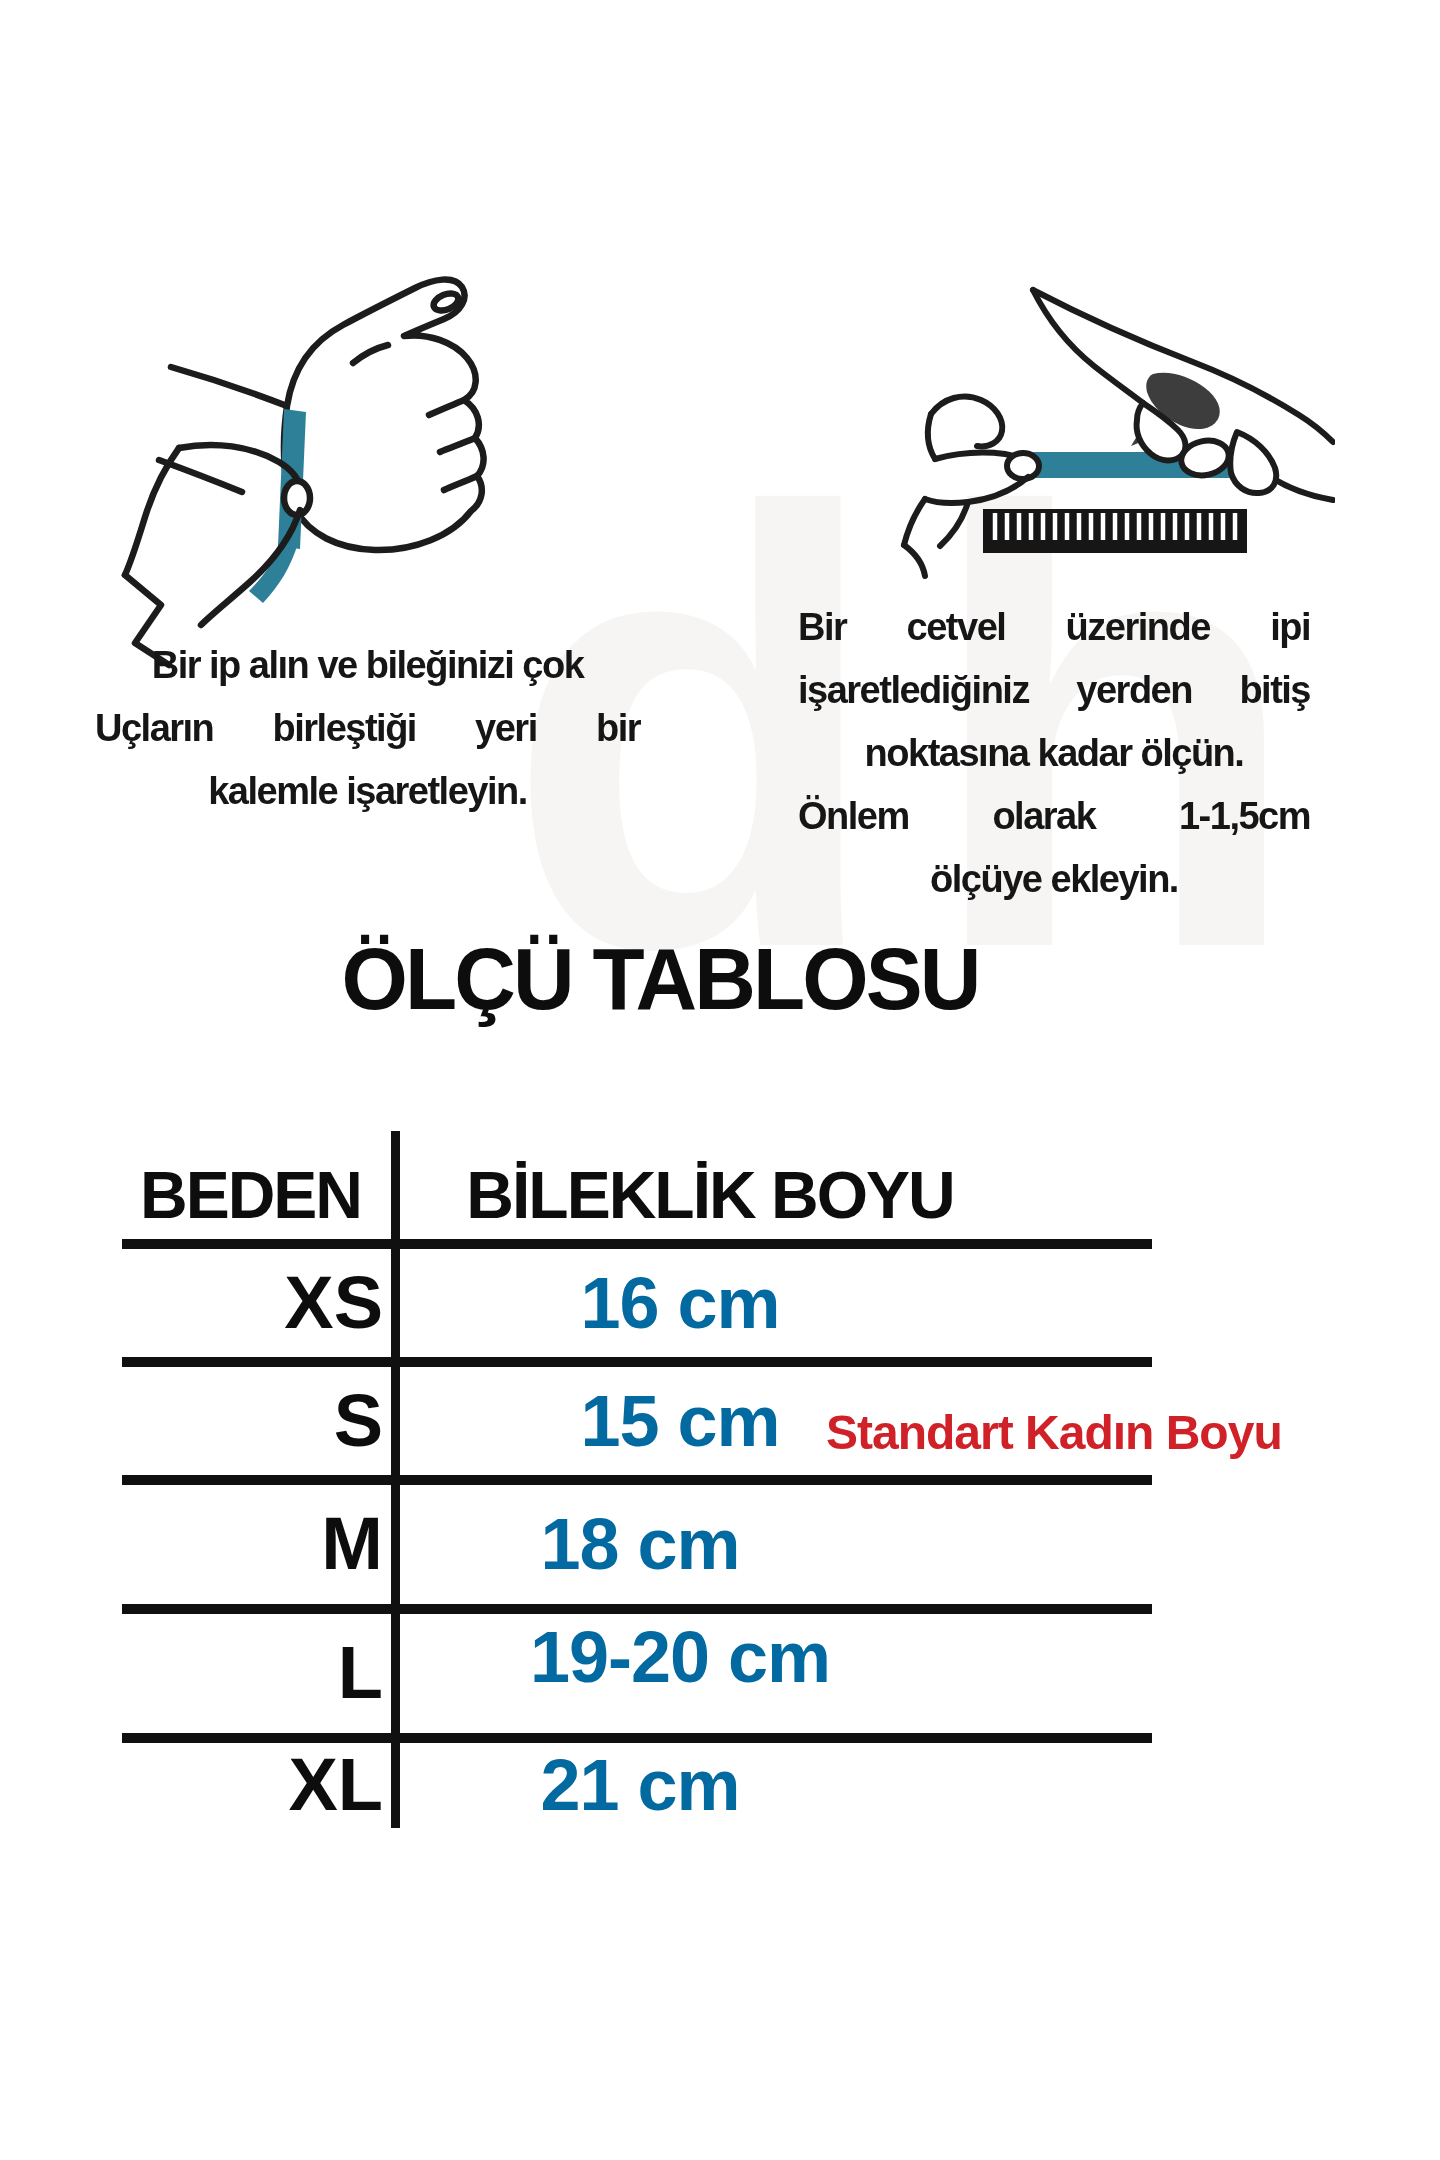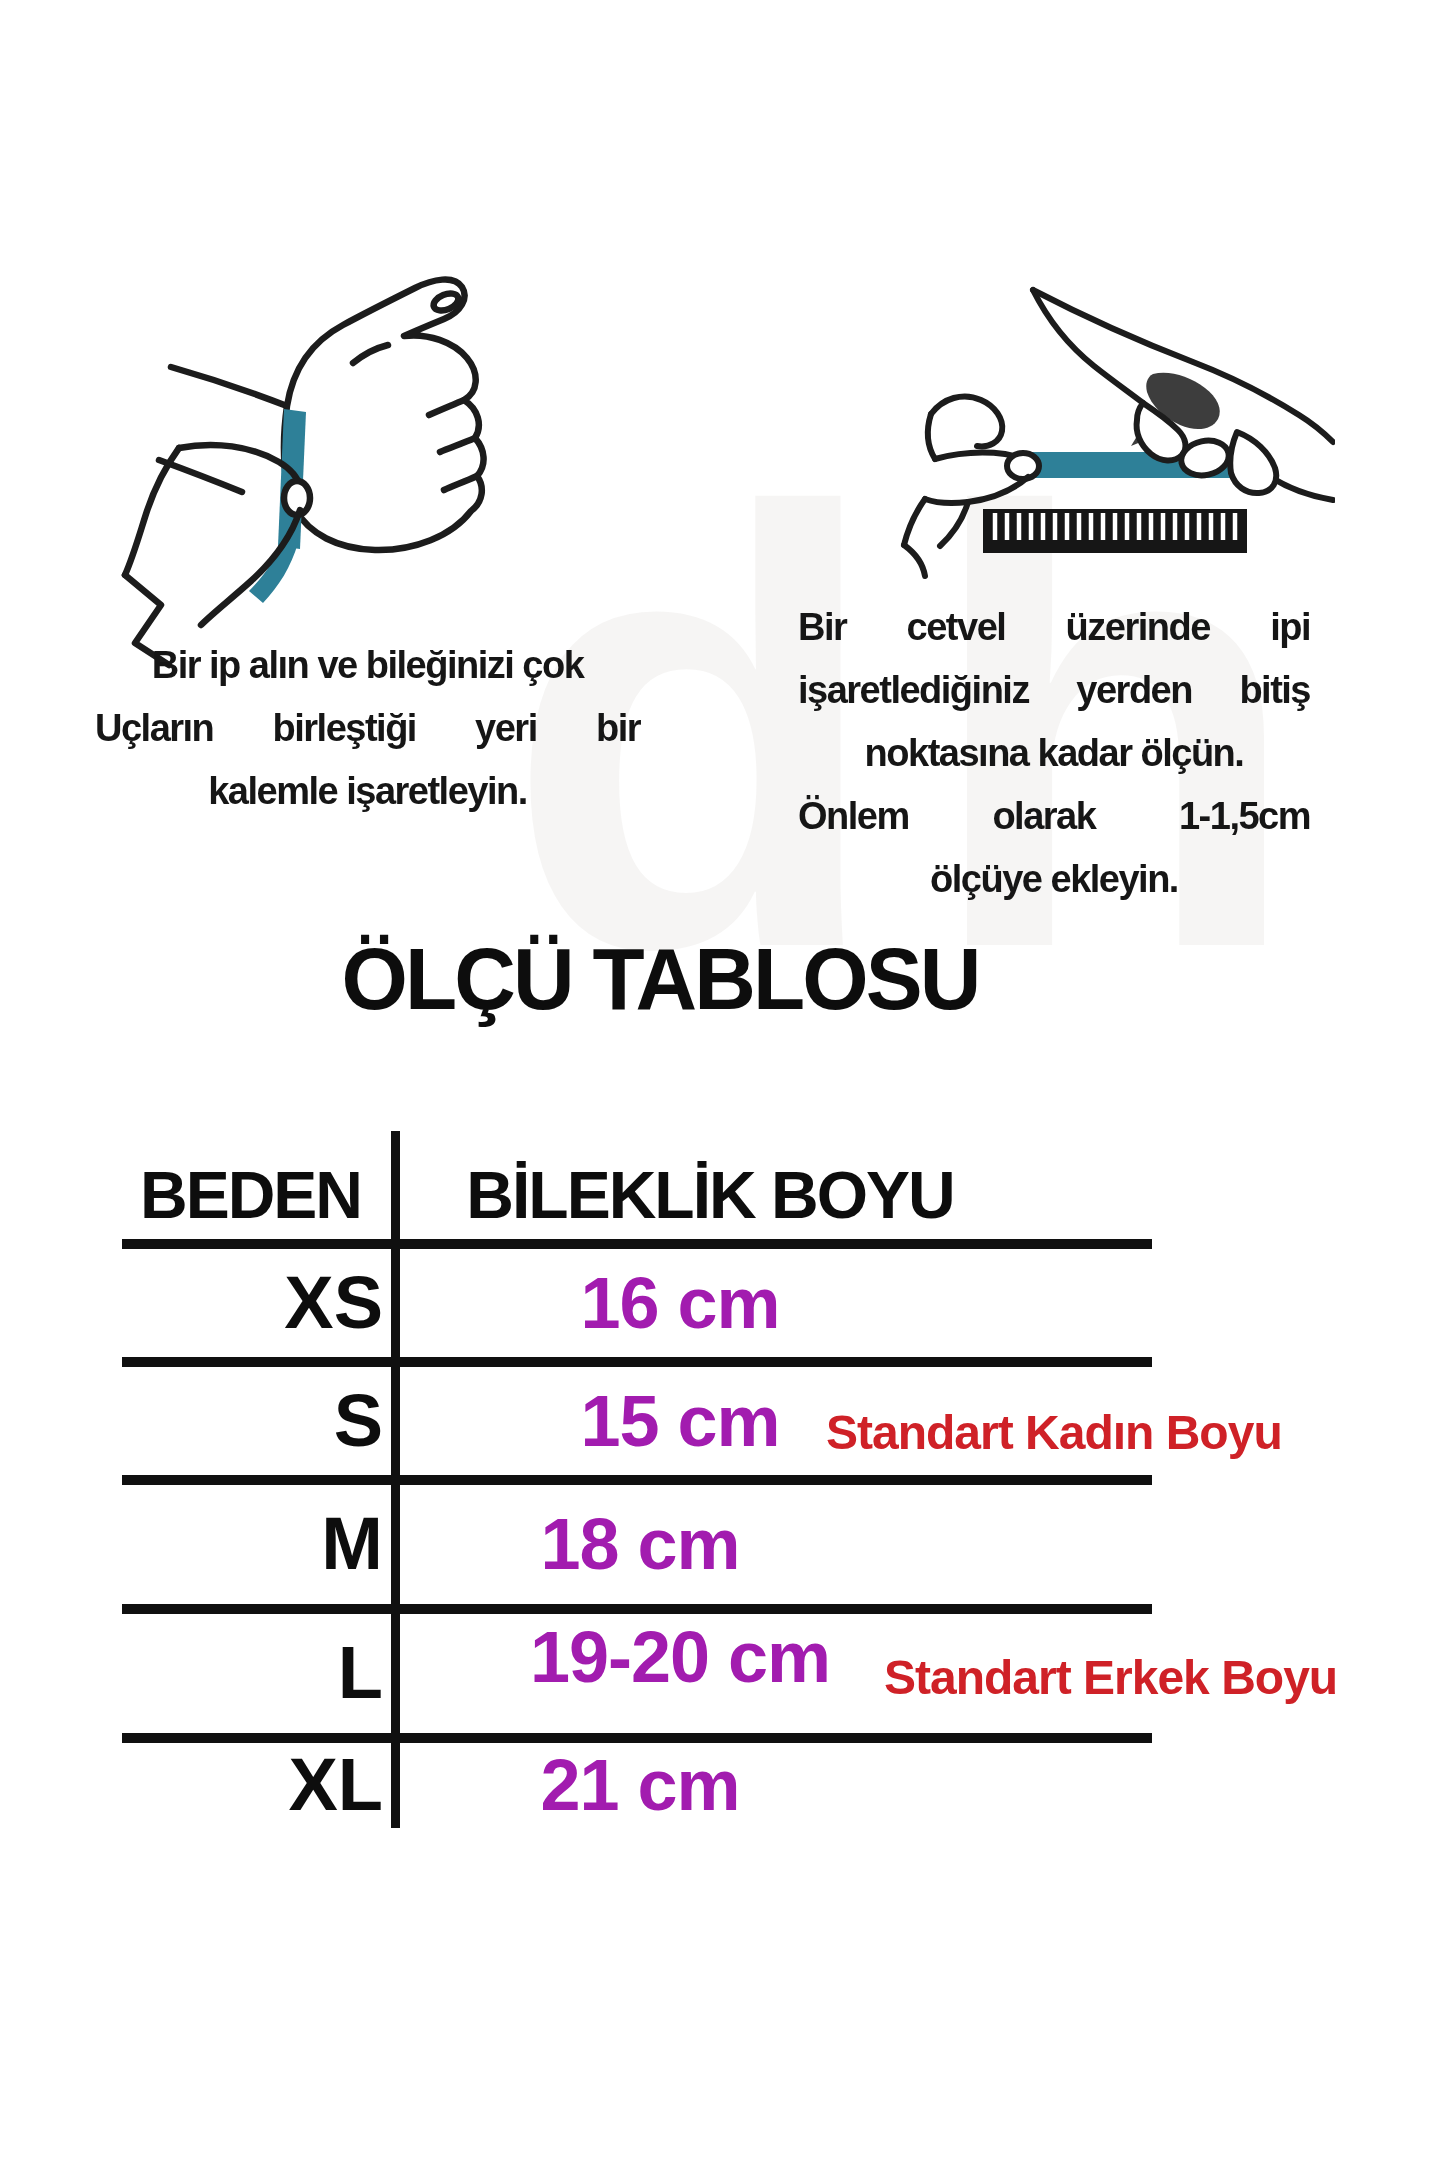--- a/index.html
+++ b/index.html
@@ -16,21 +16,21 @@
   .instr .cent{text-align:center;}
   .instr .just{text-align:justify;text-align-last:justify;}
   .size-title{
     font-weight:bold;font-size:88px;letter-spacing:-3px;text-align:center;
     transform:scaleX(0.97);transform-origin:center;white-space:nowrap;color:#0d0d0d;
   }
   .hline{background:#101010;height:10px;}
   .vline{background:#101010;width:9px;}
   .th{font-weight:bold;font-size:66px;letter-spacing:-2px;text-align:center;line-height:1;white-space:nowrap;color:#0d0d0d;}
   .cell-size{font-weight:bold;font-size:74px;text-align:right;line-height:1;color:#0d0d0d;}
-  .cell-len{font-weight:bold;font-size:72px;letter-spacing:-1px;text-align:center;line-height:1;color:#a21caf;}
+  .cell-len{font-weight:bold;font-size:72px;letter-spacing:-1px;text-align:center;line-height:1;color:#0369a1;}
   .note{font-weight:bold;font-size:48px;line-height:1;letter-spacing:-1px;white-space:nowrap;color:#cf2127;}
   svg{display:block;}
 </style>
 </head>
 <body>
 
 <div class="page">
 
   <div class="abs watermark" style="left:505px;top:420px;">dh</div>
 
@@ -138,18 +138,17 @@
 
   <div class="abs cell-size" style="left:118px;top:1384px;width:265px;">S</div>
   <div class="abs cell-len" style="left:400px;top:1385px;width:560px;">15 cm</div>
   <div class="abs note" style="left:826px;top:1409px;">Standart Kadın Boyu</div>
 
   <div class="abs cell-size" style="left:118px;top:1507px;width:265px;">M</div>
   <div class="abs cell-len" style="left:360px;top:1508px;width:560px;">18 cm</div>
 
   <div class="abs cell-size" style="left:118px;top:1636px;width:265px;">L</div>
   <div class="abs cell-len" style="left:400px;top:1621px;width:560px;">19-20 cm</div>
-  <div class="abs note" style="left:884px;top:1654px;">Standart Erkek Boyu</div>
 
   <div class="abs cell-size" style="left:118px;top:1748px;width:265px;">XL</div>
   <div class="abs cell-len" style="left:360px;top:1749px;width:560px;">21 cm</div>
 
 </div>
 
 </body></html>

